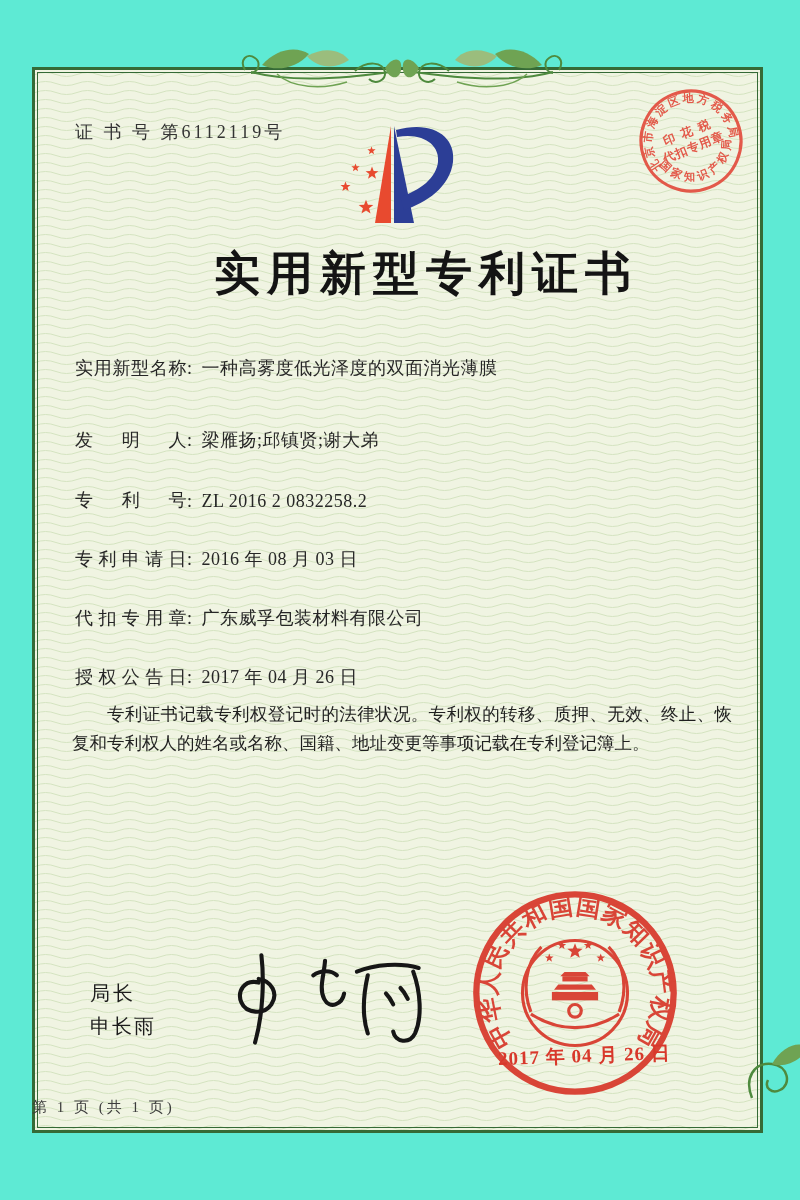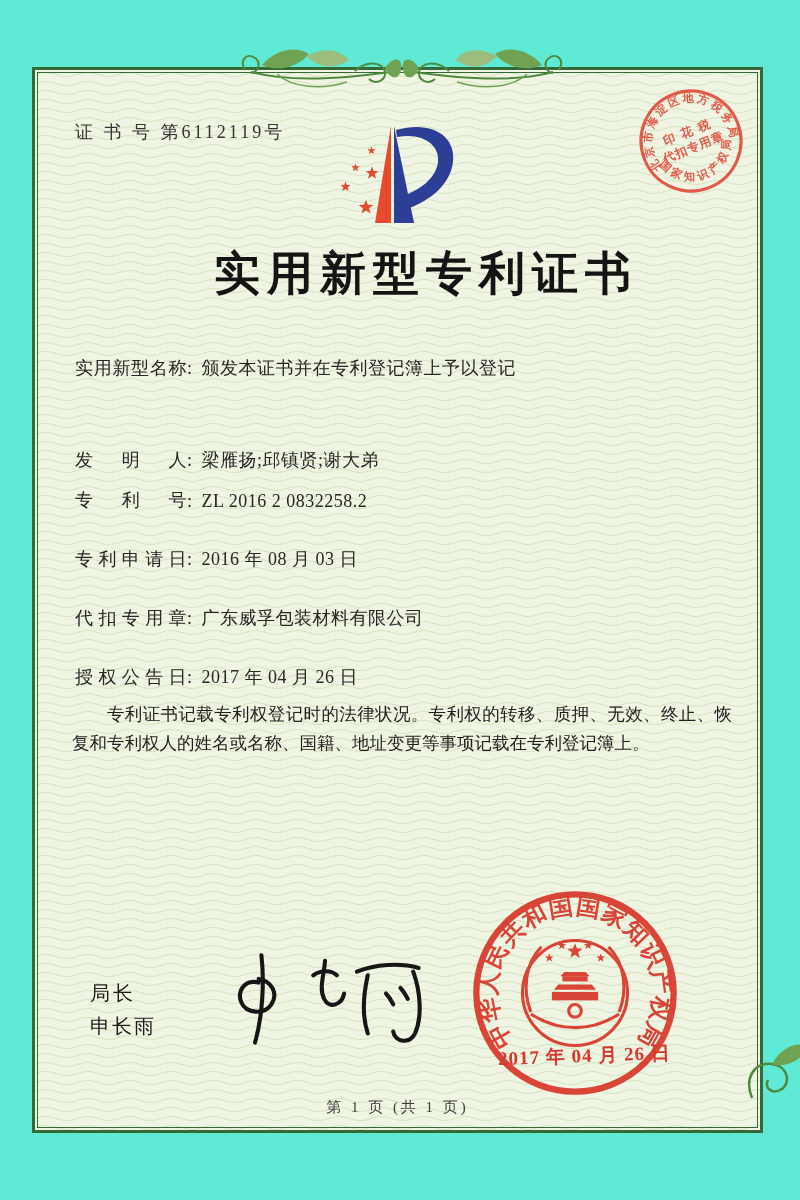--- a/index.html
+++ b/index.html
@@ -21,21 +21,21 @@
          text-align:justify;color:#1f1f1f;}
   .paras p{margin:0;text-indent:2em;}
   .officer-title{position:absolute;left:90px;top:980px;font-size:20px;letter-spacing:3px;
                  font-family:"Liberation Sans","DejaVu Sans",sans-serif;color:#1c1c1c;}
   .officer-name{position:absolute;left:90px;top:1013px;font-size:20px;letter-spacing:2px;
                 font-family:"Liberation Sans","DejaVu Sans",sans-serif;color:#1c1c1c;}
   .signature{position:absolute;left:208px;top:948px;z-index:4;}
   .seal-bottom{position:absolute;left:470px;top:888px;opacity:.93;z-index:5;}
   .seal-date{position:absolute;left:498px;top:1043px;z-index:6;font-size:19px;letter-spacing:1px;
              color:#d8382b;transform:rotate(-2deg);white-space:nowrap;font-weight:bold;}
-  .footer{position:absolute;left:32px;top:1098px;width:731px;text-align:center;
+  .footer{position:absolute;left:32px;top:1098px;width:731px;text-align:left;
           font-size:15px;letter-spacing:3px;color:#3c3c3c;}
   .orn-top{position:absolute;left:237px;top:40px;}
   .orn-br{position:absolute;left:742px;top:1028px;}
 </style>
 </head>
 <body>
 
 <div class="page">
 
   <svg width="0" height="0" style="position:absolute" aria-hidden="true">
@@ -83,23 +83,23 @@
     <text font-size="12.5" fill="#e2493a" letter-spacing="4" font-weight="bold" text-anchor="middle">
       <textPath href="#arcB" xlink:href="#arcB" startOffset="50%">国家知识产权局</textPath>
     </text>
     <text x="65" y="59" font-size="13.5" fill="#e2493a" font-weight="bold" text-anchor="middle" letter-spacing="2">印 花 税</text>
     <text x="65" y="77" font-size="13.5" fill="#e2493a" font-weight="bold" text-anchor="middle" letter-spacing="1">代扣专用章</text>
   </svg>
 
   <h1 class="title">实用新型专利证书</h1>
 
   <div class="frow" style="top:356px">
-    <span class="flabel">实用新型名称</span><span class="fcolon">:</span><span>颁发本证书并在专利登记簿上予以登记</span>
+    <span class="flabel">实用新型名称</span><span class="fcolon">:</span><span>一种高雾度低光泽度的双面消光薄膜</span>
   </div>
-  <div class="frow" style="top:448px">
+  <div class="frow" style="top:428px">
     <span class="flabel">发明人</span><span class="fcolon">:</span><span>梁雁扬;邱镇贤;谢大弟</span>
   </div>
   <div class="frow" style="top:488px">
     <span class="flabel">专利号</span><span class="fcolon">:</span><span>ZL 2016 2 0832258.2</span>
   </div>
   <div class="frow" style="top:547px">
     <span class="flabel">专利申请日</span><span class="fcolon">:</span><span>2016 年 08 月 03 日</span>
   </div>
   <div class="frow" style="top:606px">
     <span class="flabel">代扣专用章</span><span class="fcolon">:</span><span>广东威孚包装材料有限公司</span>

